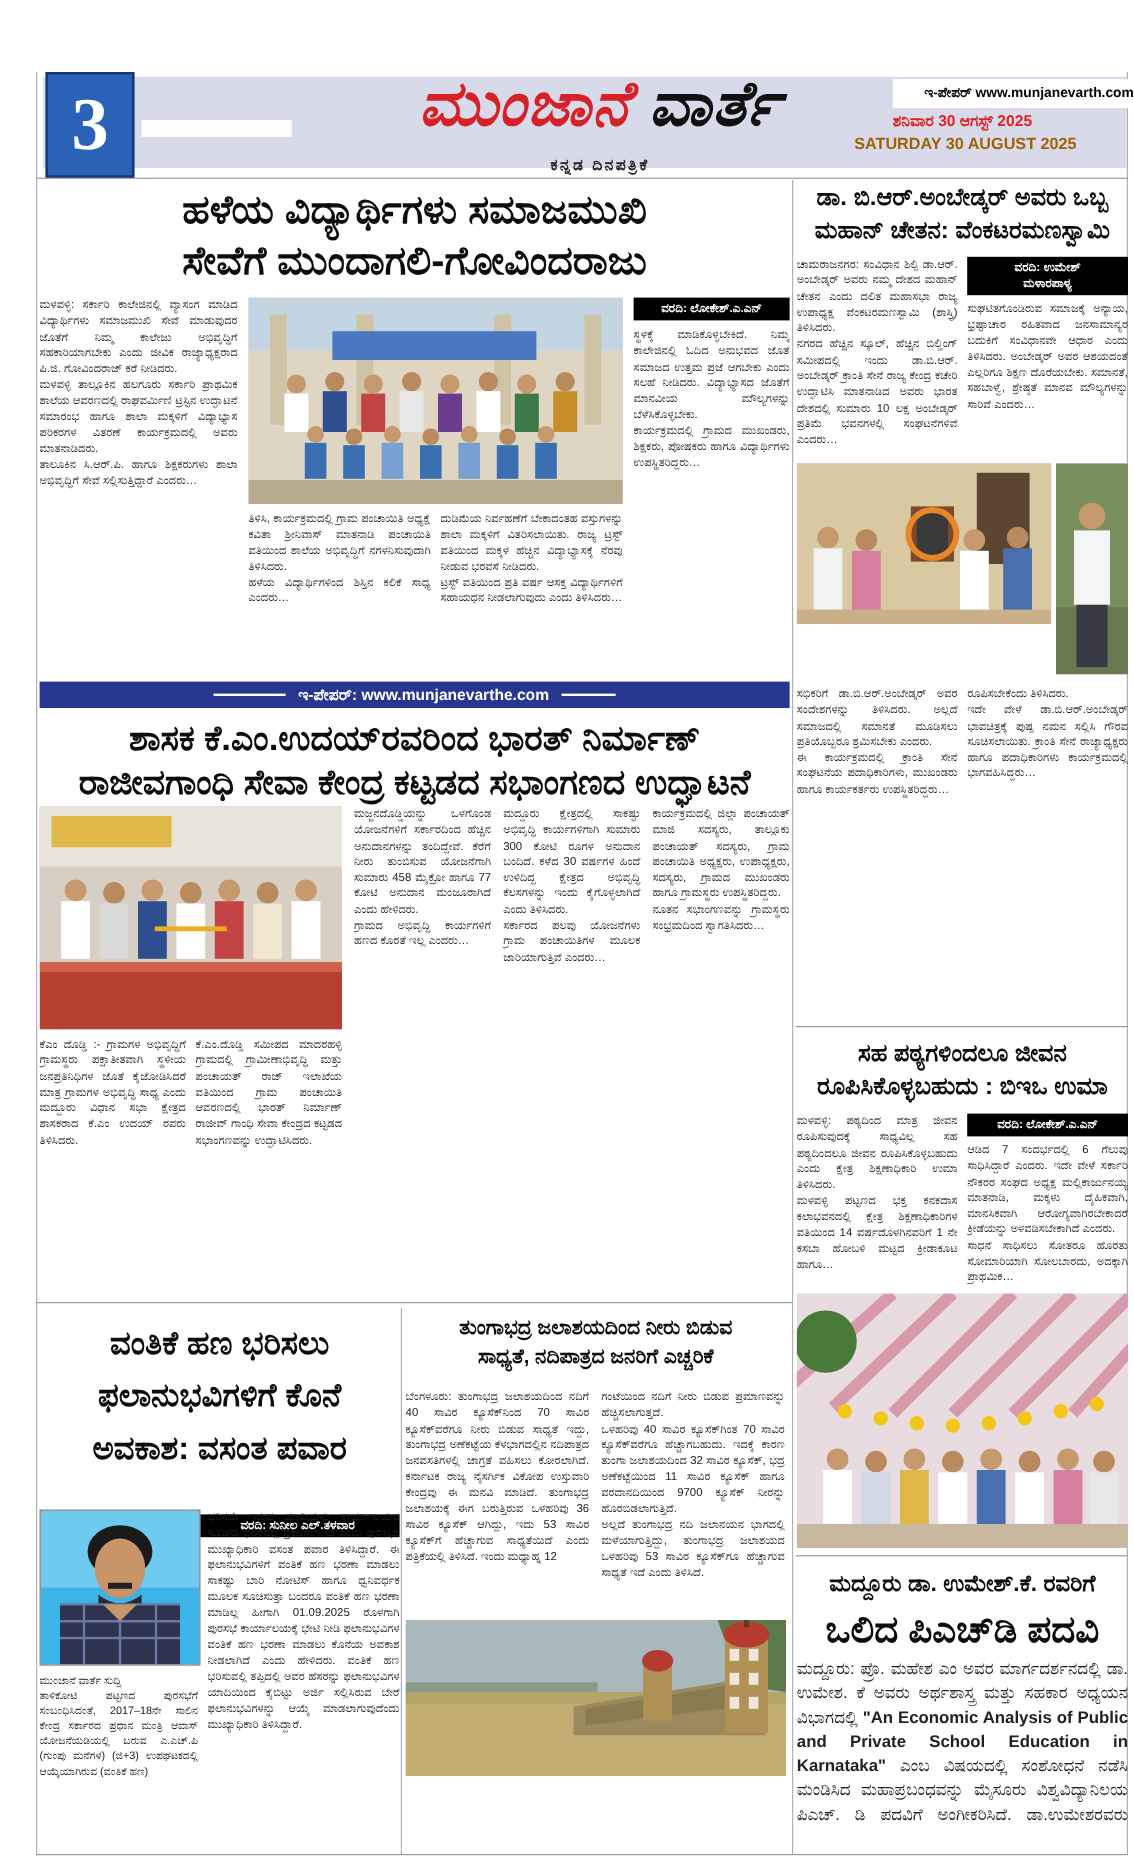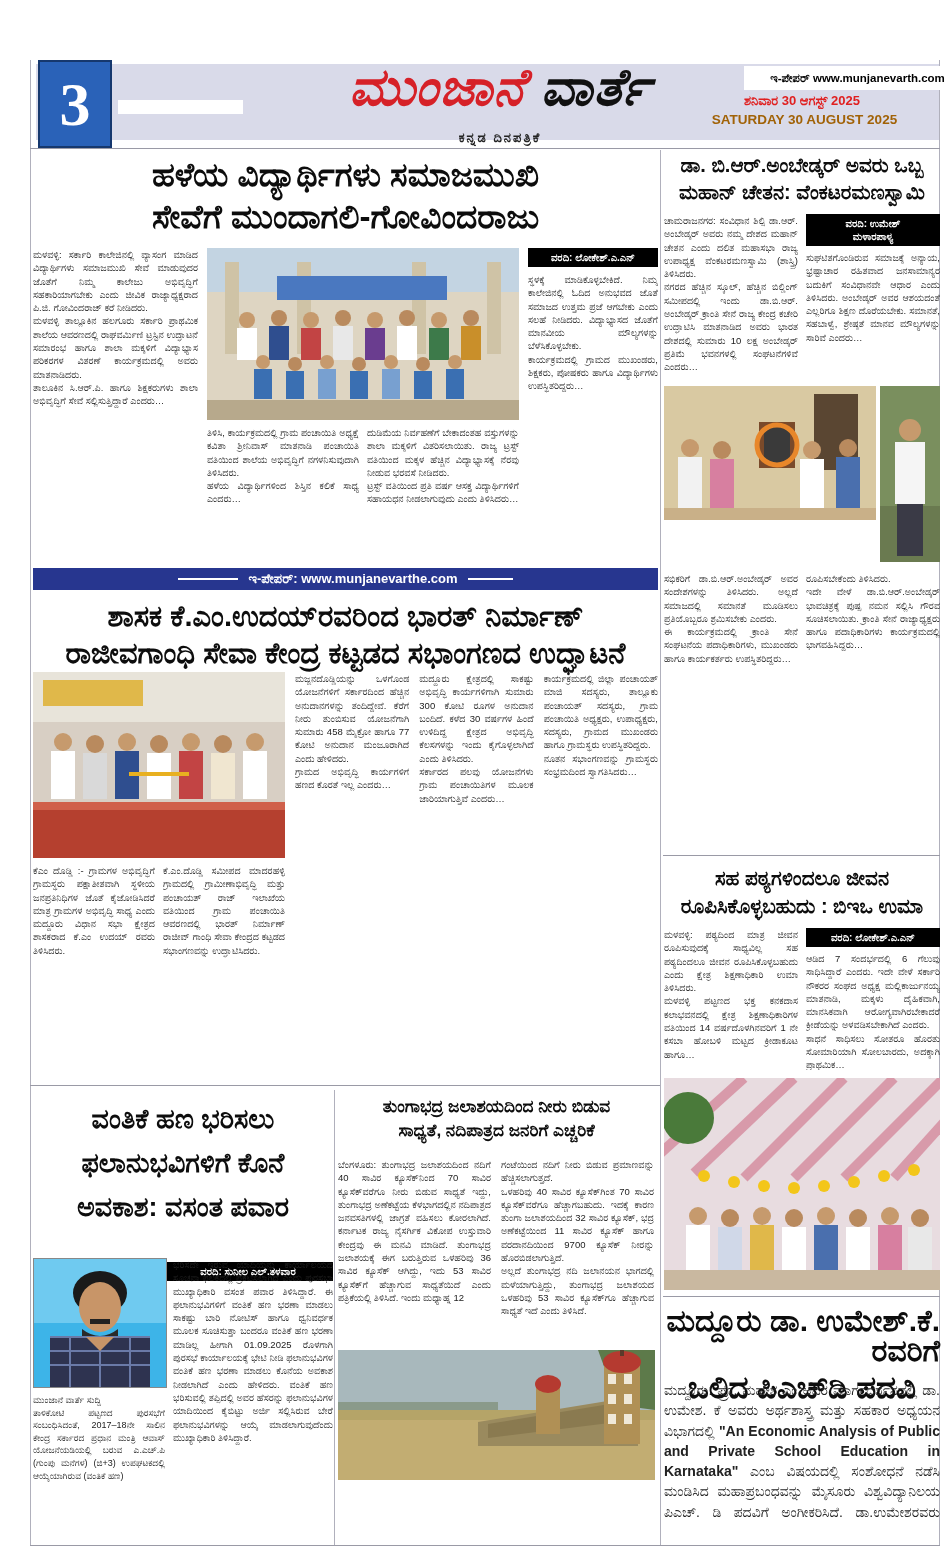--- a/index.html
+++ b/index.html
@@ -348,20 +348,20 @@
         <circle cx="226" cy="138" r="9" fill="#c69a6d"></circle>
           <rect x="214" y="147" width="24" height="45" fill="#d77fa0"></rect>
         <circle cx="256" cy="140" r="9" fill="#b98a5e"></circle>
           <rect x="244" y="149" width="24" height="43" fill="#e8e8e8"></rect>
       </g>
       <rect y="192" width="276" height="20" fill="#c9b8a0"></rect>
     </svg>
   </div>
 
   <div class="hl" style="left:664px;top:1306px;width:276px;">
-    <div style="font-size:30px;line-height:30px;text-align:right;">ಮದ್ದೂರು ಡಾ. ಉಮೇಶ್.ಕೆ. ರವರಿಗೆ</div>
+    <div style="font-size:19px;line-height:30px;">ಮದ್ದೂರು ಡಾ. ಉಮೇಶ್.ಕೆ. ರವರಿಗೆ</div>
     <div style="font-size:31px;line-height:44px;">ಒಲಿದ ಪಿಎಚ್‌ಡಿ ಪದವಿ</div>
   </div>
   <div class="abs" style="left:664px;top:1380px;width:276px;height:145px;font-size:14px;line-height:1.45;text-align:justify;color:#222;overflow:hidden;">
     <span>ಮದ್ದೂರು: ಪ್ರೊ. ಮಹೇಶ ಎಂ ಅವರ ಮಾರ್ಗದರ್ಶನದಲ್ಲಿ ಡಾ. ಉಮೇಶ. ಕೆ ಅವರು ಅರ್ಥಶಾಸ್ತ್ರ ಮತ್ತು ಸಹಕಾರ ಅಧ್ಯಯನ ವಿಭಾಗದಲ್ಲಿ </span><span style="font-weight:bold;">"An Economic Analysis of Public and Private School Education in Karnataka"</span><span> ಎಂಬ ವಿಷಯದಲ್ಲಿ ಸಂಶೋಧನೆ ನಡೆಸಿ ಮಂಡಿಸಿದ ಮಹಾಪ್ರಬಂಧವನ್ನು ಮೈಸೂರು ವಿಶ್ವವಿದ್ಯಾನಿಲಯ ಪಿಎಚ್. ಡಿ ಪದವಿಗೆ ಅಂಗೀಕರಿಸಿದೆ. ಡಾ.ಉಮೇಶರವರು ತಾಲ್ಲೂಕಿನ ಮದ್ದೂರು ಗ್ರಾಮದವರಾಗಿದ್ದು ಗ್ರಾಮಸ್ಥರು, ಸ್ನೇಹಿತರು ಅಭಿನಂದನೆಗಳನ್ನು ಸಲ್ಲಿಸಿದ್ದಾರೆ.</span>
   </div>
 
 </div>
 
 </body></html>

